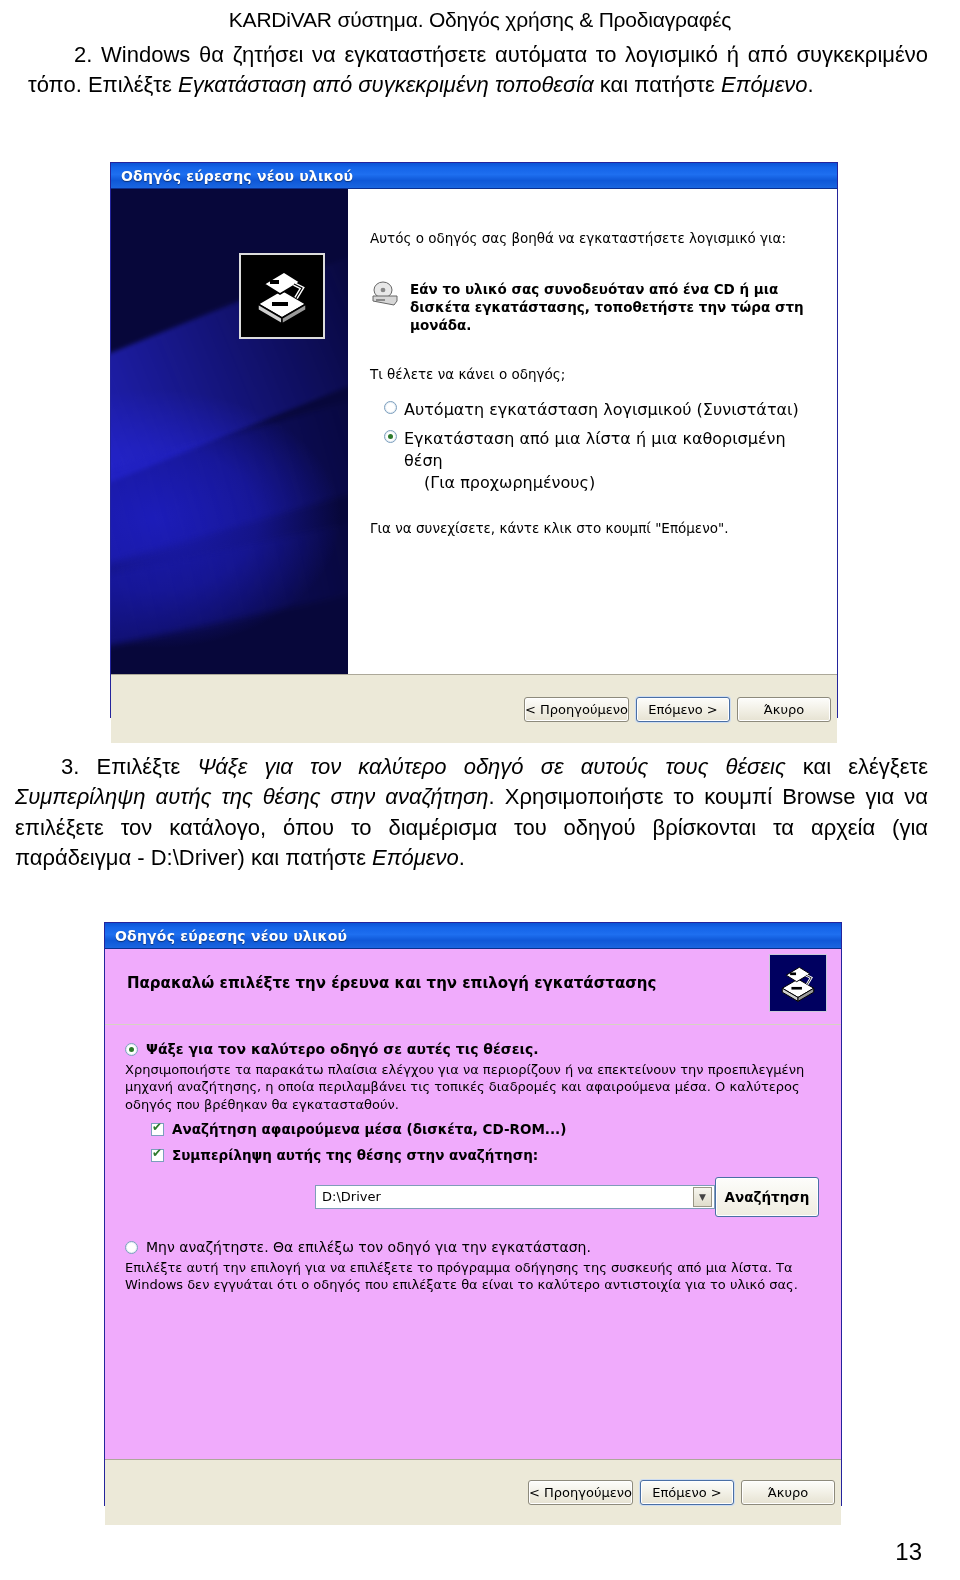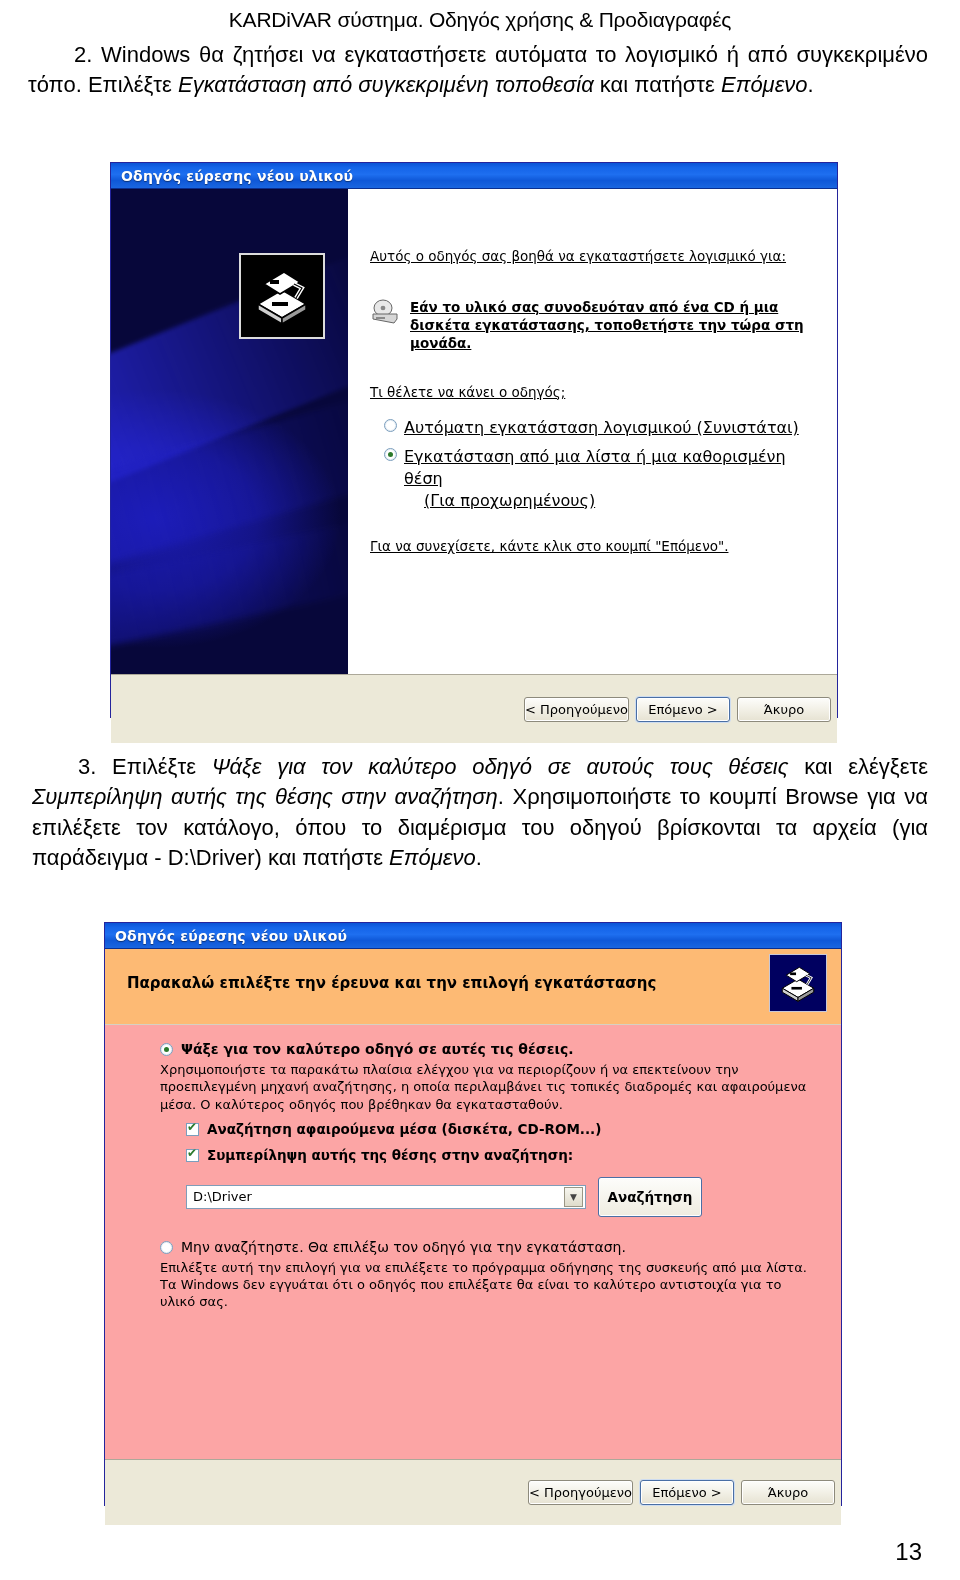--- a/index.html
+++ b/index.html
@@ -92,25 +92,24 @@
   .hw-icon-big {
     position:absolute; left:128px; top:64px;
     width: 86px; height: 86px;
     background:#000;
     border: 2px solid #dcdcdc;
     display:flex; align-items:center; justify-content:center;
   }
   .wiz-content {
     flex: 1;
     background:#fff;
-    padding: 58px 22px 0 22px;
+    padding: 40px 22px 0 22px;
     font-size: 13.5px;
     line-height: 1.35;
     color:#000;
-    text-decoration:underline;
   }
   .wiz-content .lead { margin: 0; }
   .wiz-content .model { margin: 2px 0 0 22px; font-size: 15px; letter-spacing:.4px; }
   .cd-note {
     display:flex; gap:10px; margin-top: 34px; align-items:flex-start;
   }
   .cd-note .txt { font-weight: bold; font-size: 13.5px; line-height:1.32; }
   .q-label { margin-top: 30px; font-size: 13.5px; }
   .radio-list { margin: 16px 0 0 14px; }
   .radio-row { display:flex; gap:7px; align-items:flex-start; margin-bottom: 8px; font-size: 16px; }
@@ -161,42 +160,42 @@
     box-shadow: inset 0 0 0 1px #fff;
   }
   .btn.default {
     border: 1px solid #4a6fa5;
     box-shadow: inset 0 0 0 1px #fff, 0 0 0 1px #cddcf0;
   }
 
   
   #dlg2 { left: 104px; top: 922px; width: 738px; height: 584px; }
   #dlg2 .head {
-    background:#fdba74;
+    background:#f0abfc;
     height: 76px;
     display:flex; align-items:center; justify-content:space-between;
     padding: 0 14px 8px 22px;
     border-bottom: 1px solid #d6d2c2;
   }
   #dlg2 .head .htxt { font-size: 15px; font-weight: bold; }
   .hw-icon-sm {
     width: 58px; height: 58px; background:#000060;
     display:flex; align-items:center; justify-content:center;
     border: 1px solid #c8c8d8;
   }
   #dlg2 .panel {
-    background:#fca5a5;
-    padding: 16px 22px 0 55px;
+    background:#f0abfc;
+    padding: 16px 22px 0 20px;
     height: 434px;
   }
   #dlg2 .opt-title { display:flex; gap:8px; font-weight:bold; font-size:14px; align-items:flex-start; }
   #dlg2 .opt-desc { font-size: 13px; line-height: 1.33; margin: 4px 0 0 0; }
   #dlg2 .checks { margin: 8px 0 0 26px; }
   #dlg2 .chk-row { display:flex; gap:8px; align-items:flex-start; font-size:13.5px; font-weight:bold; margin-bottom: 10px; }
-  .combo-row { display:flex; gap:12px; align-items:center; margin: 14px 0 0 26px; }
+  .combo-row { display:flex; align-items:center; margin: 14px 0 0 26px; justify-content: flex-end; }
   .combo {
     width: 400px; height: 24px;
     background:#fff; border:1px solid #7f9db9;
     display:flex; align-items:center;
     font-size: 13px; padding-left:6px;
     position:relative;
   }
   .combo .val { flex:1; }
   .combo .caret {
     width: 19px; height: 20px; margin-right:2px;
@@ -290,21 +289,21 @@
     </div>
   </div>
 
   <div class="footer-bar">
     <div class="btn">&lt; Προηγούμενο</div>
     <div class="btn default">Επόμενο &gt;</div>
     <div class="btn">Άκυρο</div>
   </div>
 </div>
 
-<p class="para" style="position:absolute; top:752px; left:32px; right:32px; margin:0;">
+<p class="para" style="position:absolute; top:752px; left:15px; right:32px; margin:0;">
   <span class="ind"></span><span>3.</span>
   <span>Επιλέξτε </span><em>Ψάξε για τον καλύτερο οδηγό σε αυτούς τους θέσεις</em><span> και ελέγξετε </span><em>Συμπερίληψη αυτής της θέσης στην αναζήτηση</em><span>. Χρησιμοποιήστε το κουμπί Browse για να επιλέξετε τον κατάλογο, όπου το διαμέρισμα του οδηγού βρίσκονται τα αρχεία (για παράδειγμα - D:\Driver) και πατήστε </span><em>Επόμενο</em><span>.</span>
 </p>
 
 <div class="dialog" id="dlg2">
   <div class="titlebar">
     <span>Οδηγός εύρεσης νέου υλικού</span>
   </div>
 
   <div class="head">

